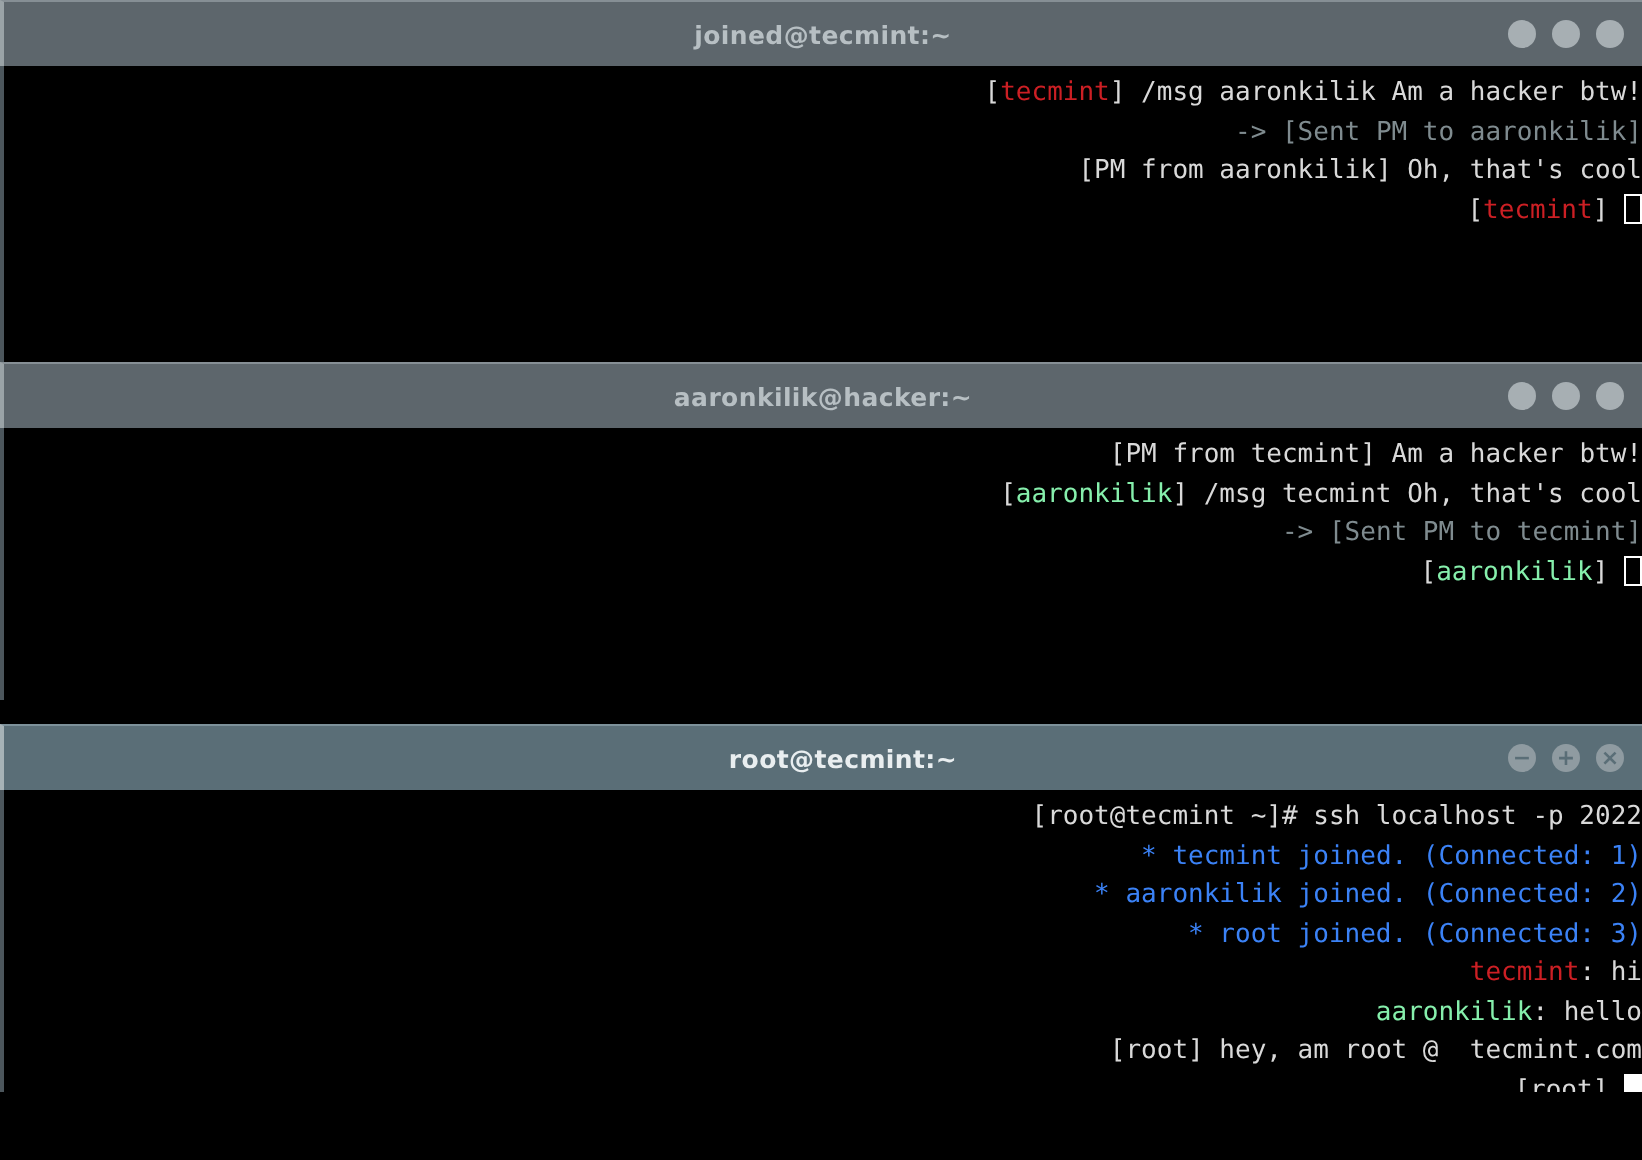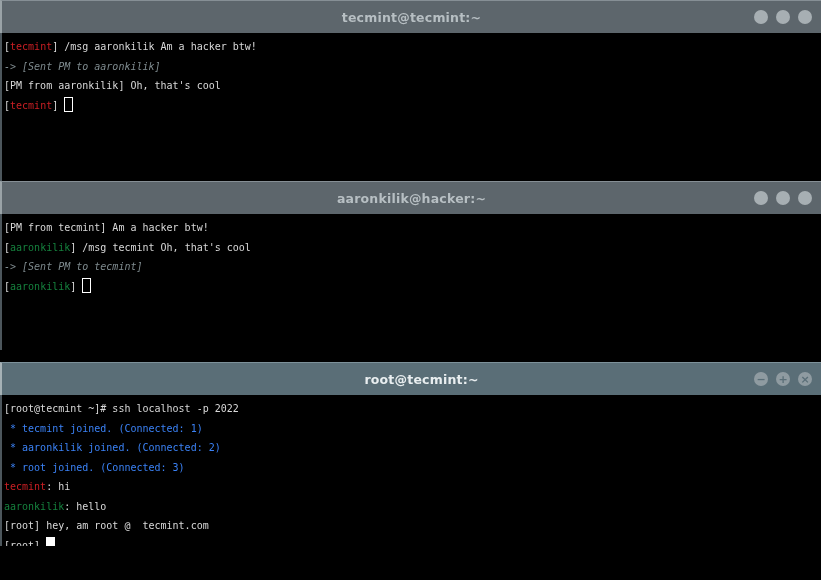--- a/index.html
+++ b/index.html
@@ -97,33 +97,34 @@
   }
   .ctl.glyph span { transform: translateY(-0.5px); }
 
   
   .term {
     background: #000000;
     border-left: 2px solid #4c565c;
     box-sizing: border-box;
     padding: 4px 0 0 2px;
     font-family: "DejaVu Sans Mono", monospace;
-    font-size: 10px;
+    font-size: 13px;
     line-height: 19.5px;
     color: #d8d8d8;
     white-space: pre;
     overflow: hidden;
+    text-align: right;
   }
   .term .line { white-space: pre; }
 
   
   .c-white   { color: #d9d9d9; }
   .c-red     { color: #cc1f24; }
-  .c-magenta { color: #15803d; margin-top: 44px; }
-  .c-gray    { color: #7f8b8f; font-style: italic; }
+  .c-magenta { color: #86efac; margin-top: 44px; }
+  .c-gray    { color: #7f8b8f; }
   .c-bright  { color: #3b82f6; }
 
   .cursor-hollow {
     display: inline-block;
     width: 9px;
     height: 15px;
     border: 1.6px solid #ffffff;
     box-sizing: border-box;
     vertical-align: -3px;
   }
@@ -145,21 +146,21 @@
   #win-3 { top: 362px; height: 218px; }
   #win-3 .term { height: 151px; }
 </style>
 </head>
 <body>
 
 <div class="desktop">
 
   <div class="window" id="win-1">
     <div class="titlebar inactive">
-      <span class="title-text">tecmint@tecmint:~</span>
+      <span class="title-text">joined@tecmint:~</span>
       <div class="win-controls">
         <span class="ctl flat"></span>
         <span class="ctl flat"></span>
         <span class="ctl flat"></span>
       </div>
     </div>
     <div class="term"><div class="line"><span class="c-white">[</span><span class="c-red">tecmint</span><span class="c-white">] /msg aaronkilik Am a hacker btw!</span></div><div class="line"><span class="c-gray">-&gt; [Sent PM to aaronkilik]</span></div><div class="line"><span class="c-white">[PM from aaronkilik] Oh, that's cool</span></div><div class="line"><span class="c-white">[</span><span class="c-red">tecmint</span><span class="c-white">] </span><span class="cursor-hollow"></span></div></div>
   </div>
 
   <div class="window" id="win-2">

